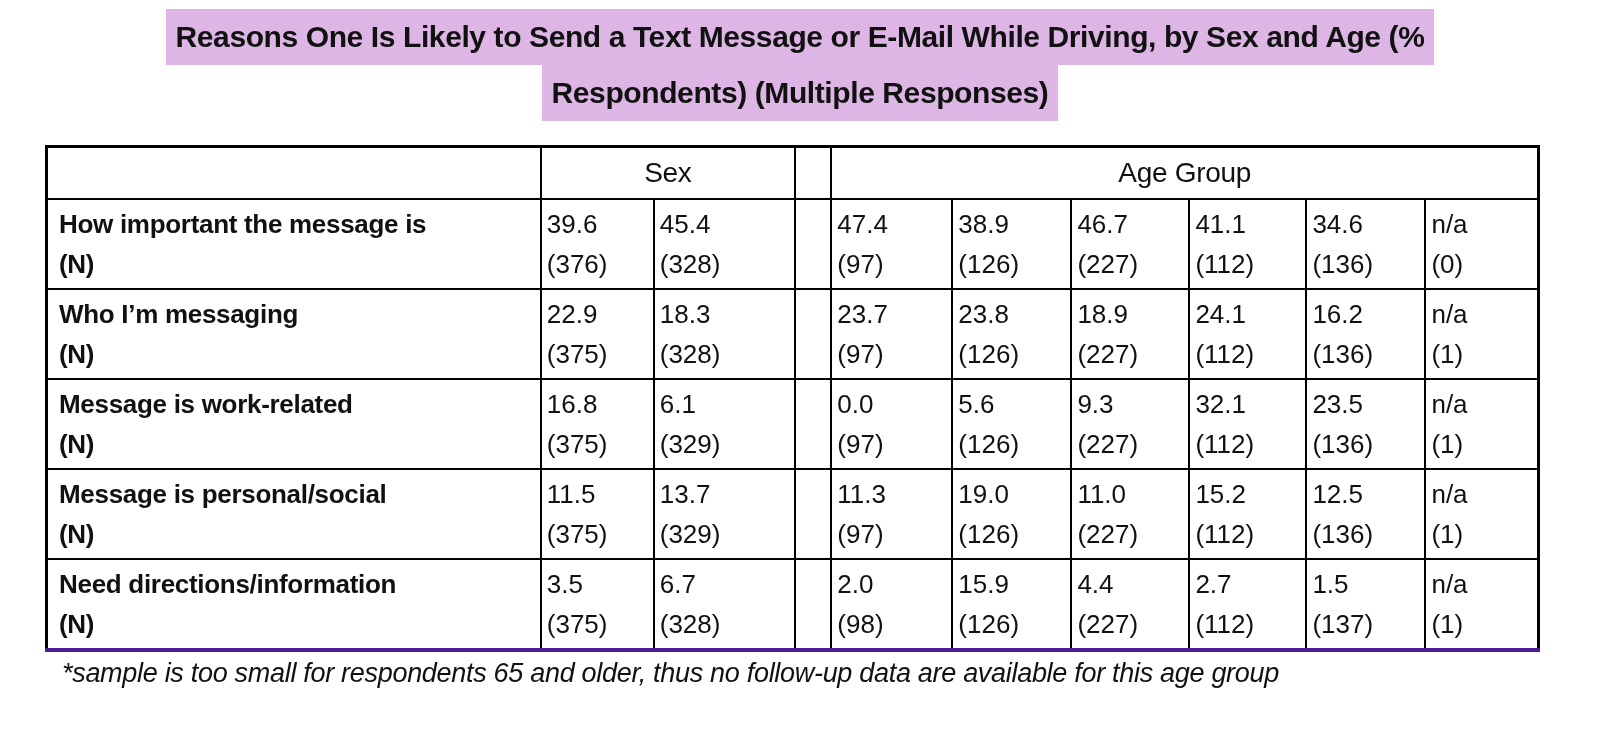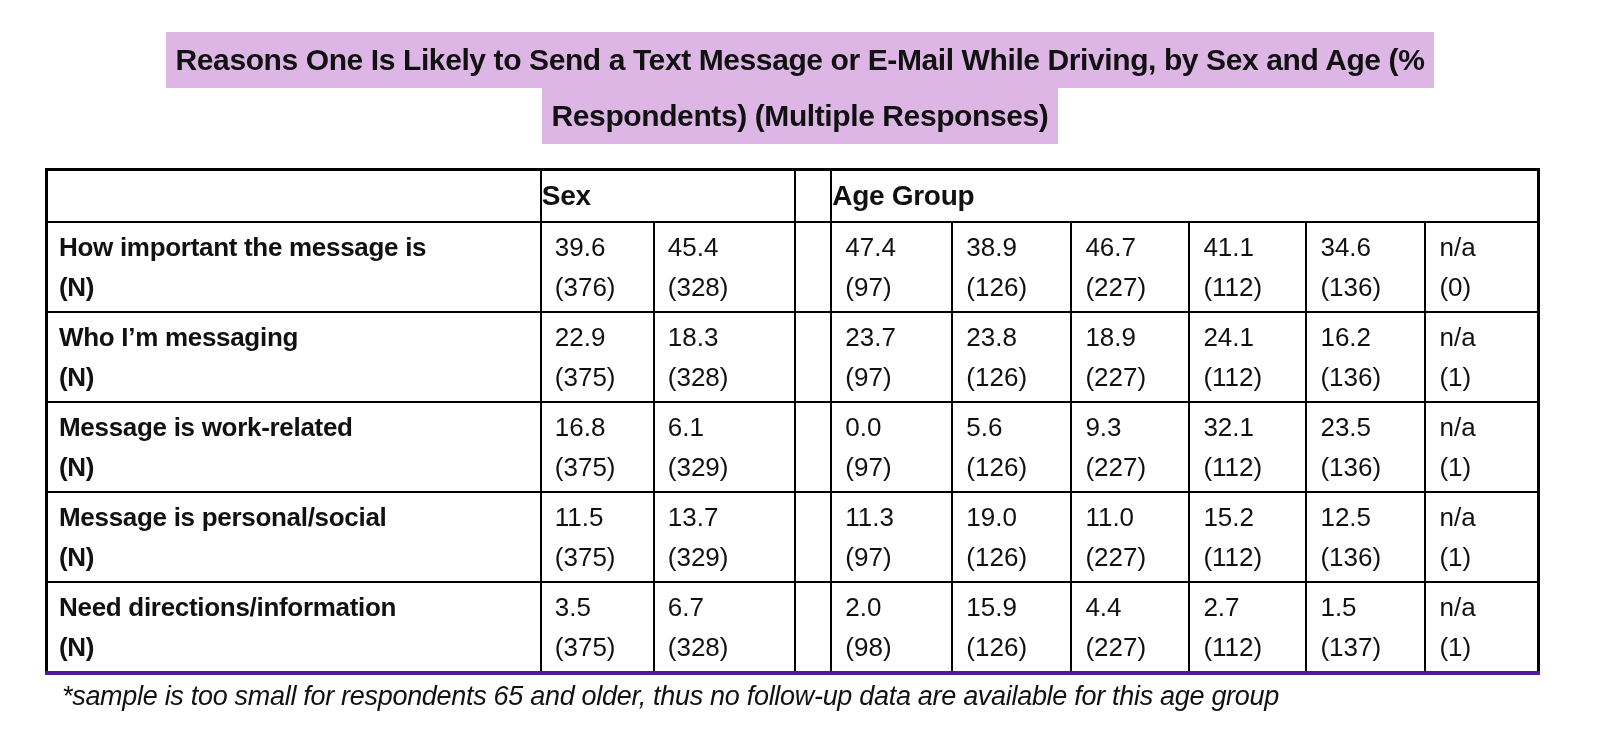--- a/index.html
+++ b/index.html
@@ -13,21 +13,21 @@
     -webkit-font-smoothing: antialiased;
   }
   .page {
     width: 1600px;
     height: 754px;
     overflow: hidden;
     position: relative;
   }
   .title-block {
     text-align: center;
-    padding-top: 32px;
+    padding-top: 9px;
     font-weight: bold;
     font-size: 30px;
     line-height: 50px;
     letter-spacing: -0.4px;
   }
   .title-block .hl {
     padding: 3px 10px;
     display: inline-block;
   }
   table.data-table {
@@ -37,41 +37,41 @@
     margin: 24px 0 0 45px;
     border: 3px solid #000000;
   }
   table.data-table td {
     border: 2px solid #000000;
     overflow: hidden;
     padding: 0;
   }
   tr.group-header-row td {
     height: 50px;
-    font-weight: bold;
+    font-weight: normal;
     font-size: 28px;
-    text-align: left;
+    text-align: center;
     vertical-align: middle;
     letter-spacing: -0.3px;
   }
   tr.col-header-row td {
     height: 56px;
     font-weight: bold;
     font-size: 28px;
     text-align: center;
     vertical-align: middle;
     border-bottom: 4px solid #000000;
     letter-spacing: -0.3px;
   }
   tr.data-row td {
     height: 88px;
     font-size: 26px;
     vertical-align: middle;
     text-align: left;
-    padding-left: 13px;
+    padding-left: 5px;
   }
   tr.data-row td.label-cell {
     font-weight: bold;
     padding-left: 11px;
     letter-spacing: -0.3px;
   }
   tr.data-row:last-child td {
     border-bottom: 4px solid #4c1d95;
   }
   .cell-line {

